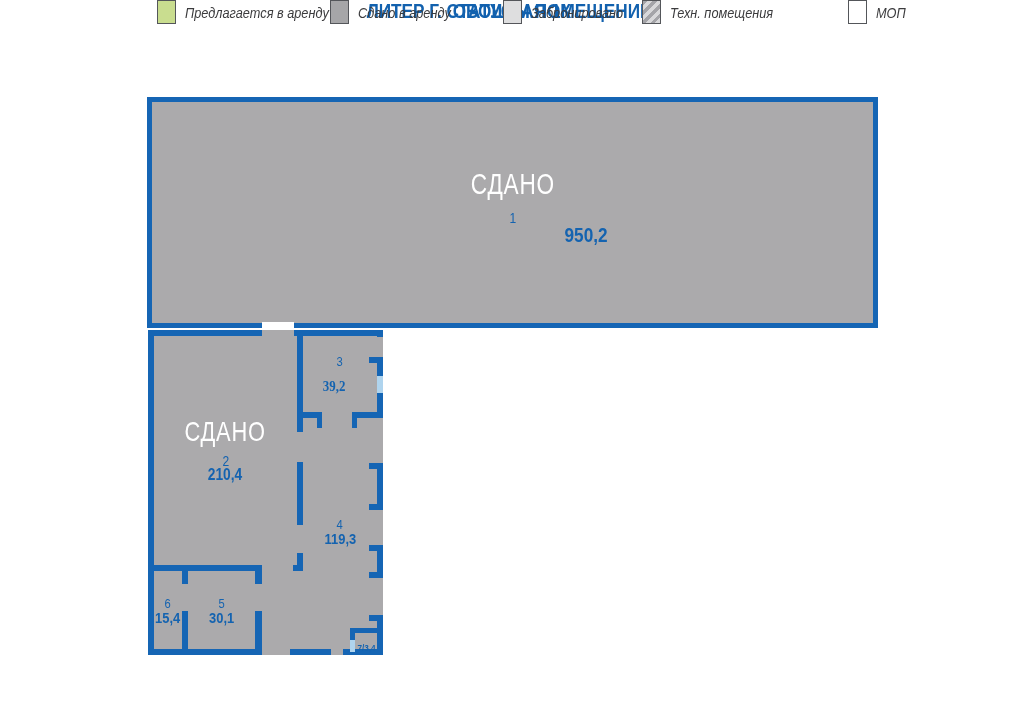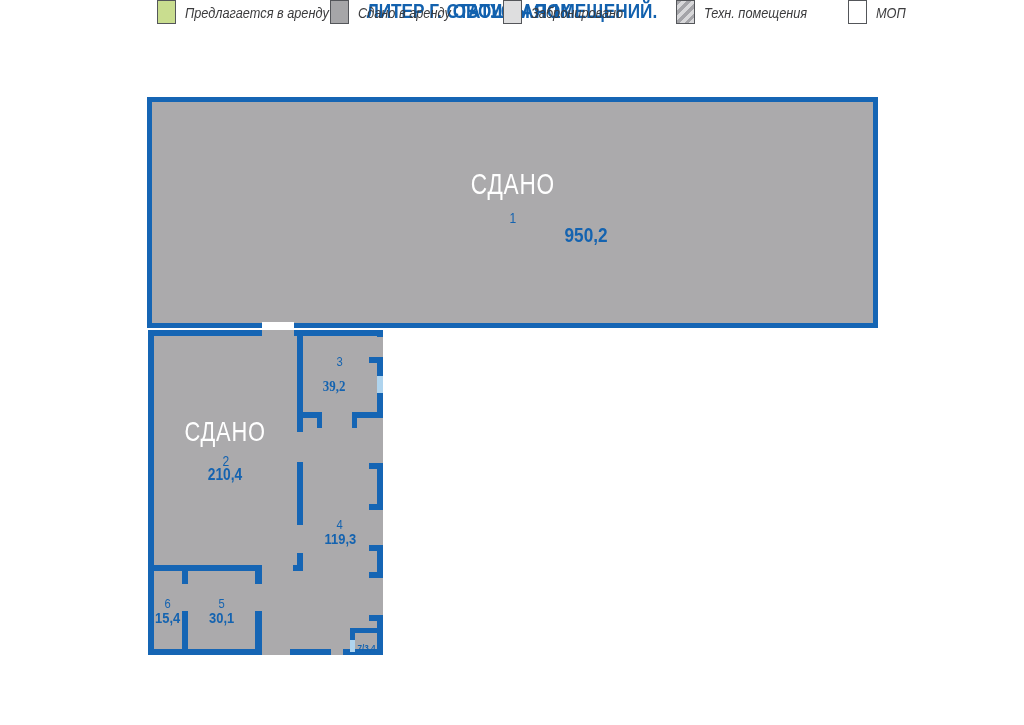--- a/index.html
+++ b/index.html
@@ -126,21 +126,21 @@
     <span class="legend-label"><span class="cx85l">Предлагается в аренду</span></span>
   </div>
   <div class="legend-item" style="left:330px;">
     <span class="swatch" style="background-color: rgb(166, 166, 168);"></span>
     <span class="legend-label"><span class="cx85l">Сдано в аренду</span></span>
   </div>
   <div class="legend-item" style="left:503px;">
     <span class="swatch" style="background-color: rgb(222, 222, 223);"></span>
     <span class="legend-label"><span class="cx85l">Забронировано</span></span>
   </div>
-  <div class="legend-item" style="left:676px;">
+  <div class="legend-item" style="left:642px;">
     <span class="swatch hatched" style="background-color: rgb(216, 216, 218);"></span>
     <span class="legend-label"><span class="cx85l">Техн. помещения</span></span>
   </div>
   <div class="legend-item" style="left:848px;">
     <span class="swatch" style="background-color: rgb(255, 255, 255);"></span>
     <span class="legend-label"><span class="cx85l">МОП</span></span>
   </div>
 
 </div>
 

